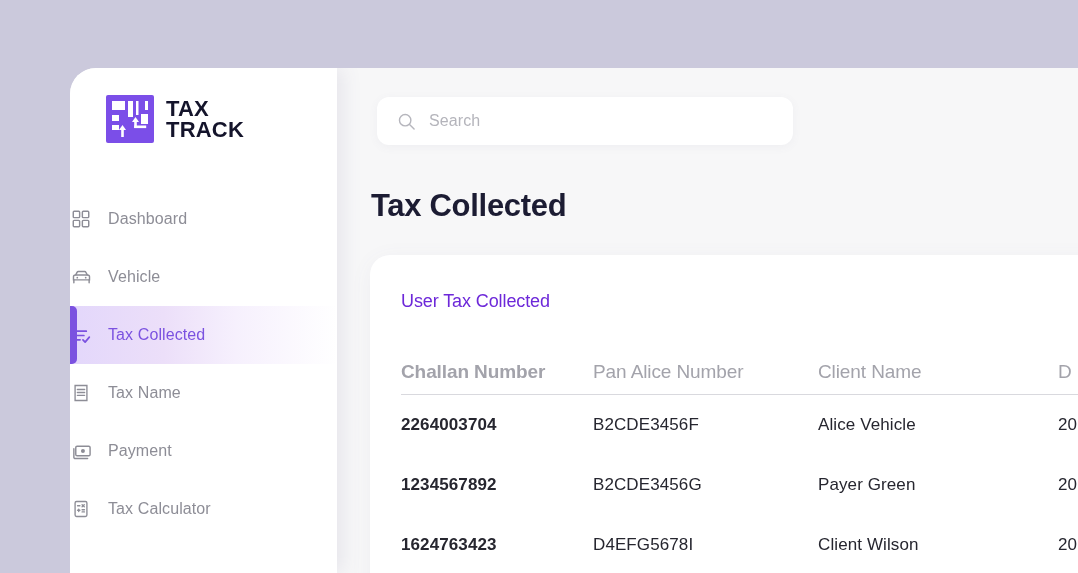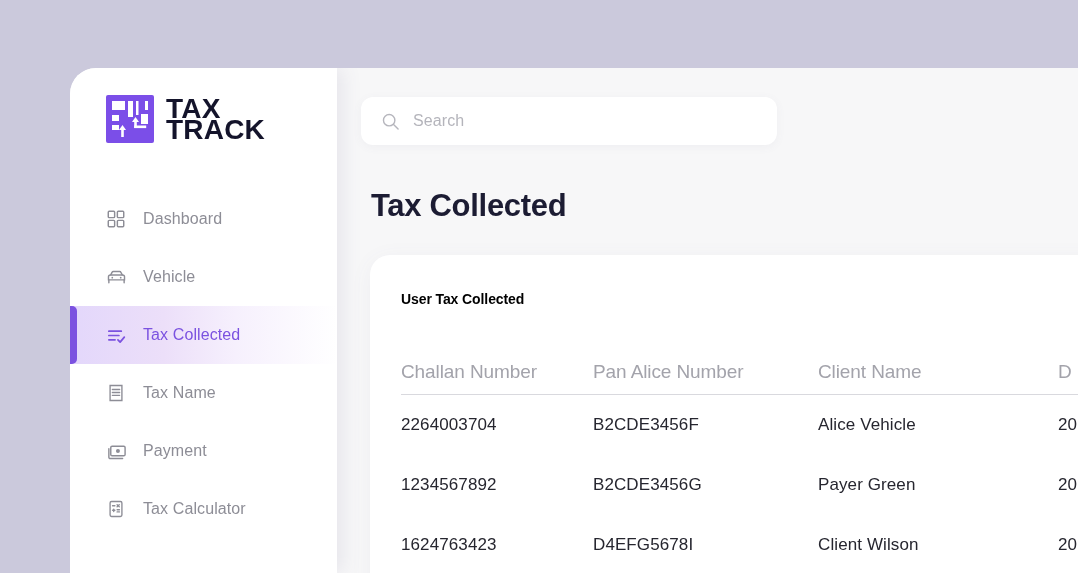--- a/index.html
+++ b/index.html
@@ -48,36 +48,35 @@
   }
 
   .logo-mark {
     width: 50px;
     height: 50px;
     flex: 0 0 50px;
   }
 
   .logo-text {
     font-weight: 700;
-    font-size: 28px;
+    font-size: 22px;
     line-height: 21px;
     letter-spacing: 0.2px;
     color: #14142b;
   }
 
   #nav {
     margin-top: 46px;
   }
 
   .nav-item {
     display: flex;
     align-items: center;
     gap: 16px;
     height: 58px;
-    padding-left: 35px;
     position: relative;
     cursor: pointer;
   }
 
   .nav-item .nav-icon {
     width: 22px;
     height: 22px;
     flex: 0 0 22px;
     display: flex;
     align-items: center;
@@ -119,21 +118,21 @@
   #content {
     flex: 1 1 auto;
     position: relative;
     background: #f7f7f8;
     padding: 0;
     overflow: hidden;
   }
 
   #search-wrap {
     position: absolute;
-    left: 24px;
+    left: 40px;
     top: 29px;
     width: 416px;
     height: 48px;
     background: #ffffff;
     border-radius: 12px;
     display: flex;
     align-items: center;
     gap: 13px;
     padding: 0 20px;
     box-shadow: 0 2px 10px rgba(100, 95, 130, 0.06);
@@ -178,23 +177,23 @@
     border-top-left-radius: 20px;
     border-top-right-radius: 20px;
     box-shadow: 0 4px 22px rgba(100, 95, 130, 0.06);
     overflow: hidden;
   }
 
   #card-title {
     position: absolute;
     left: 31px;
     top: 36px;
-    font-size: 14px;
-    font-weight: 700;
-    color: #000000;
+    font-size: 18px;
+    font-weight: 400;
+    color: #6d28d9;
     letter-spacing: -0.1px;
   }
 
   #table {
     position: absolute;
     left: 31px;
     right: 0;
     top: 94px;
   }
 
@@ -219,21 +218,21 @@
     height: 60px;
   }
 
   .t-body-row .cell {
     font-size: 17px;
     color: #26262f;
     letter-spacing: 0.1px;
   }
 
   .cell { flex: 0 0 auto; }
-  .col-0 { width: 192px; }
+  .col-0 { width: 192px; font-weight: bold; }
   .col-1 { width: 225px; }
   .col-2 { width: 240px; }
   .col-3 { width: 200px; }
 </style>
 </head>
 <body>
 
 <div id="app-window">
 
   <aside id="sidebar">

